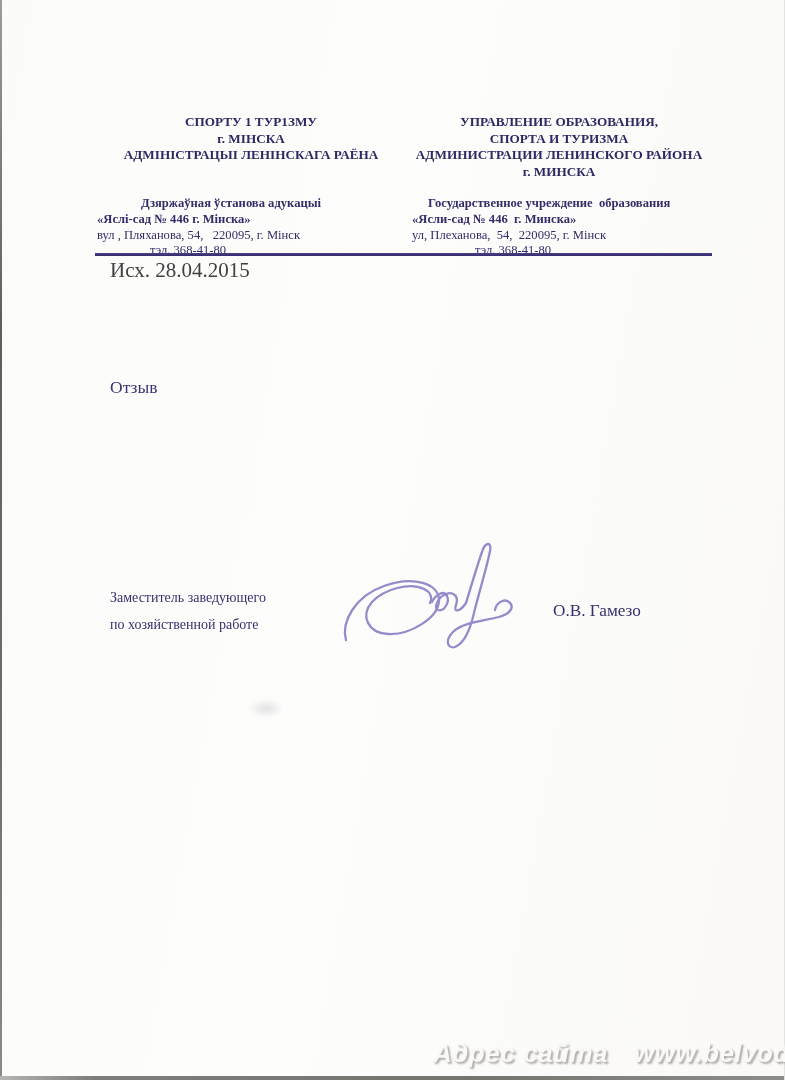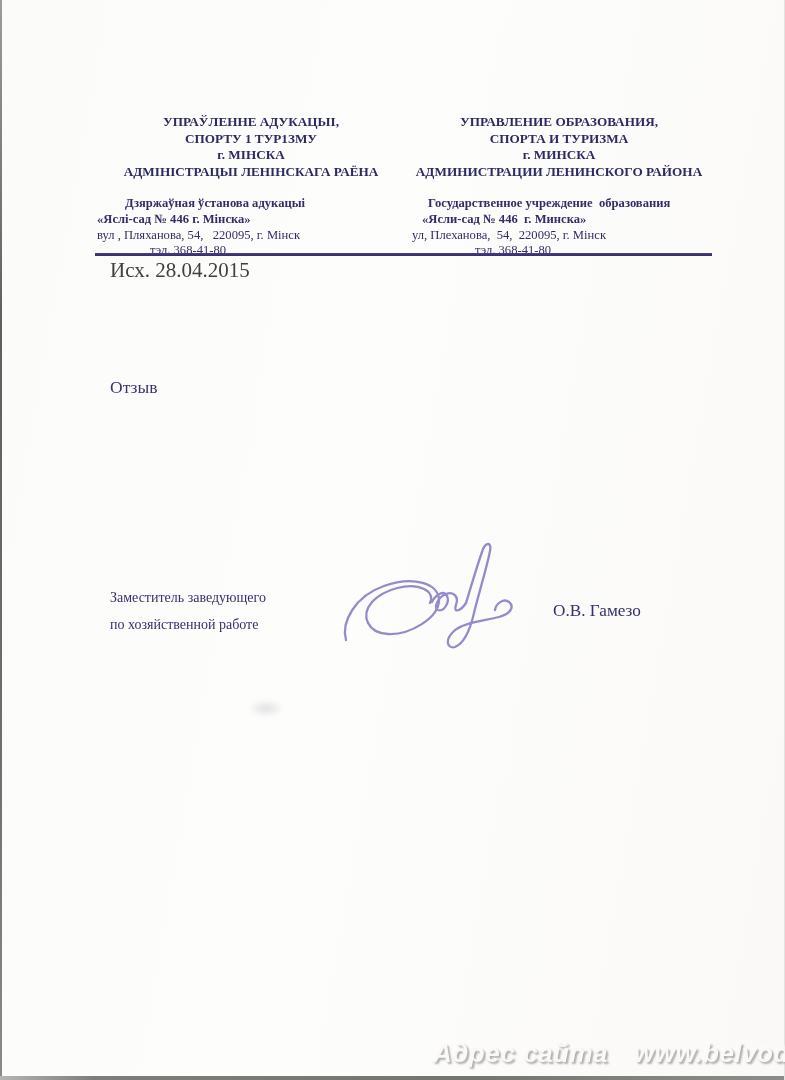--- a/index.html
+++ b/index.html
@@ -18,24 +18,24 @@
   .hdr{position:absolute;top:114px;text-align:center;font-weight:bold;font-size:13.2px;line-height:16.5px;color:#2d2963;}
   .hdr div{white-space:nowrap;}
   .hdr-left{left:103px;width:296px;}
   .hdr-right{left:399px;width:320px;}
   
   .org{position:absolute;top:196px;font-size:12.6px;line-height:15.8px;color:#322c68;}
   .org div{white-space:pre-wrap;}
   .org .b{font-weight:bold;}
   .org-left{left:97px;width:300px;}
   .org-right{left:408px;width:310px;}
-  .org-left .l1{margin-left:28px;}
+  .org-left .l1{margin-left:44px;}
   .org-left .l4{margin-left:53px;}
   .org-right .l1{margin-left:20px;}
-  .org-right .l2{margin-left:14px;}
+  .org-right .l2{margin-left:4px;}
   .org-right .l3{margin-left:4px;}
   .org-right .l4{margin-left:67px;}
   .rule{position:absolute;left:95px;top:253px;width:617px;height:3px;background:linear-gradient(#4a4184,#332c6e);}
   .ref{position:absolute;left:110px;top:258px;font-size:21px;color:#404040;}
   .doc-title{position:absolute;left:110px;top:377px;font-size:17.5px;color:#3a3470;}
   
   .par{position:absolute;left:98px;top:437px;width:614px;font-size:17.2px;line-height:26px;color:#36316d;}
   .p1l1{text-indent:54px;word-spacing:6px;white-space:nowrap;}
   
   .sig-role{position:absolute;left:110px;top:584px;font-size:14px;line-height:27px;color:#36316d;}
@@ -57,30 +57,29 @@
 </head>
 <body>
 
 <div class="page">
 
   <div class="edge-left"></div>
   <div class="edge-bottom"></div>
   <div class="edge-right"></div>
 
   <div class="hdr hdr-left">
-    <div>УПРАЎЛЕННЕ АДУКАЦЫІ,</div>
     <div>СПОРТУ 1 ТУР1ЗМУ</div>
     <div>г. МІНСКА</div>
     <div>АДМІНІСТРАЦЫІ ЛЕНІНСКАГА РАЁНА</div>
   </div>
   <div class="hdr hdr-right">
     <div>УПРАВЛЕНИЕ ОБРАЗОВАНИЯ,</div>
     <div>СПОРТА И ТУРИЗМА</div>
+    <div>АДМИНИСТРАЦИИ ЛЕНИНСКОГО РАЙОНА</div>
     <div>г. МИНСКА</div>
-    <div>АДМИНИСТРАЦИИ ЛЕНИНСКОГО РАЙОНА</div>
   </div>
 
   <div class="org org-left">
     <div class="b l1">Дзяржаўная ўстанова адукацыі</div>
     <div class="b l2">«Яслі-сад № 446 г. Мінска»</div>
     <div class="l3">вул , Пляханова, 54,   220095, г. Мінск</div>
     <div class="l4">тэл. 368-41-80</div>
   </div>
   <div class="org org-right">
     <div class="b l1">Государственное учреждение  образования</div>

